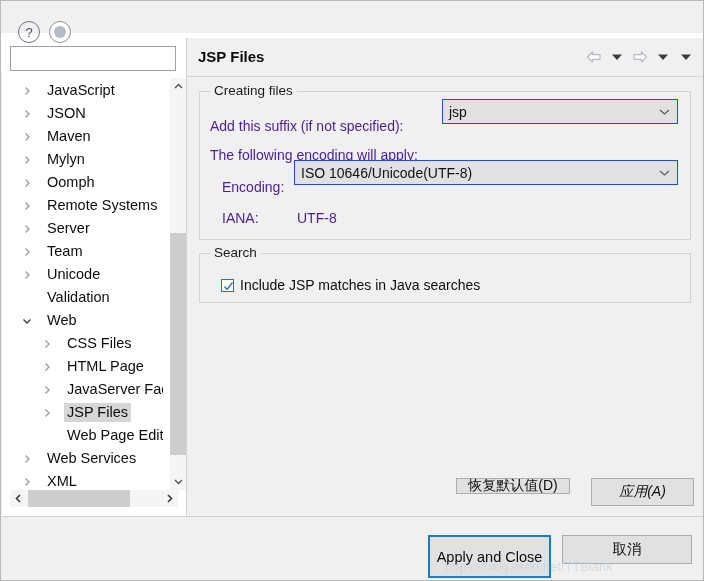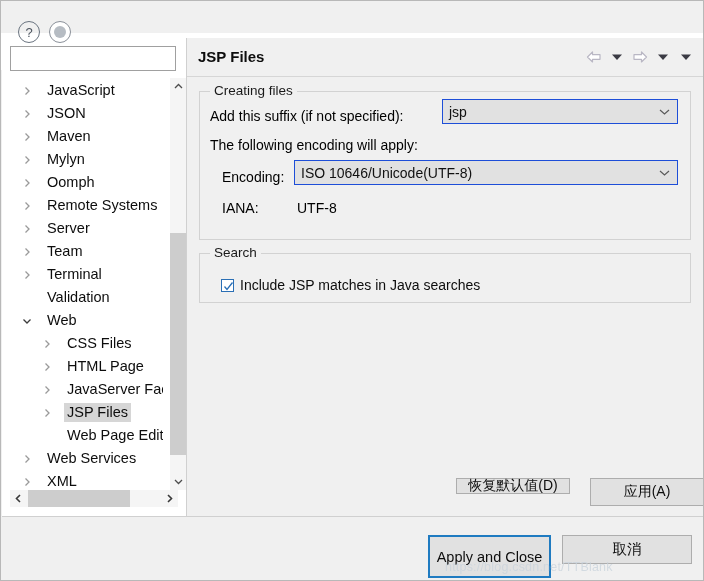--- a/index.html
+++ b/index.html
@@ -192,22 +192,23 @@
     background: #f0f0f0;
     padding: 0 4px;
     font-size: 13.5px;
     color: #1a1a1a;
   }
   #group-creating { left: 12px; top: 53px; width: 492px; height: 149px; }
   #group-search   { left: 12px; top: 215px; width: 492px; height: 50px; }
 
   .field-label {
     position: absolute;
-    font-size: 14px; color: #000000;
+    font-size: 14px; color: #4c1d95;
     white-space: nowrap;
+    margin-top: 10px;
   }
   .combo {
     position: absolute;
     background: #e1e1e1;
     border: 1px solid #1d4ed8;
     display: flex; align-items: center;
     font-size: 14px; color: #111;
     padding-left: 6px;
   }
   .combo .caret {
@@ -245,21 +246,21 @@
     position: absolute;
     background: #e1e1e1;
     border: 1px solid #adadad;
     font-size: 14px;
     color: #0d0d0d;
     display: flex; align-items: center; justify-content: center;
     font-family: "Liberation Sans", sans-serif;
     white-space: nowrap;
   }
   #btn-restore { right: 134px; top: 440px; width: 114px; height: 16px; }
-  #btn-apply   { right: 0;  top: 440px; width: 114px; height: 28px; }
+  #btn-apply   { right: 10px;  top: 440px; width: 103px; height: 28px; font-style: italic; }
 
   
   #bottom-bar {
     position: absolute; left: 1px; top: 515px;
     width: 702px; height: 64px;
     background: #f0f0f0;
     border-top: 1px solid #d0d0d0;
   }
   #help-icon, #nav-circle {
     position: absolute; top: 20px;
@@ -399,21 +400,21 @@
               </svg>
             </span>
             <span class="label">Team</span>
           </div>
           <div class="tree-item lvl0">
             <span class="twisty">
               <svg width="10" height="10" viewBox="0 0 10 10">
                 <polyline points="3.5,1.5 7,5 3.5,8.5" fill="none" stroke="#9a9a9a" stroke-width="1.3"></polyline>
               </svg>
             </span>
-            <span class="label">Terminal</span>
+            <span class="label">Unicode</span>
           </div>
           <div class="tree-item lvl0">
             <span class="twisty"></span>
             <span class="label">Validation</span>
           </div>
           <div class="tree-item lvl0">
             <span class="twisty">
               <svg width="10" height="10" viewBox="0 0 10 10">
                 <polyline points="1.5,3.5 5,7 8.5,3.5" fill="none" stroke="#3c3c3c" stroke-width="1.3"></polyline>
               </svg>

